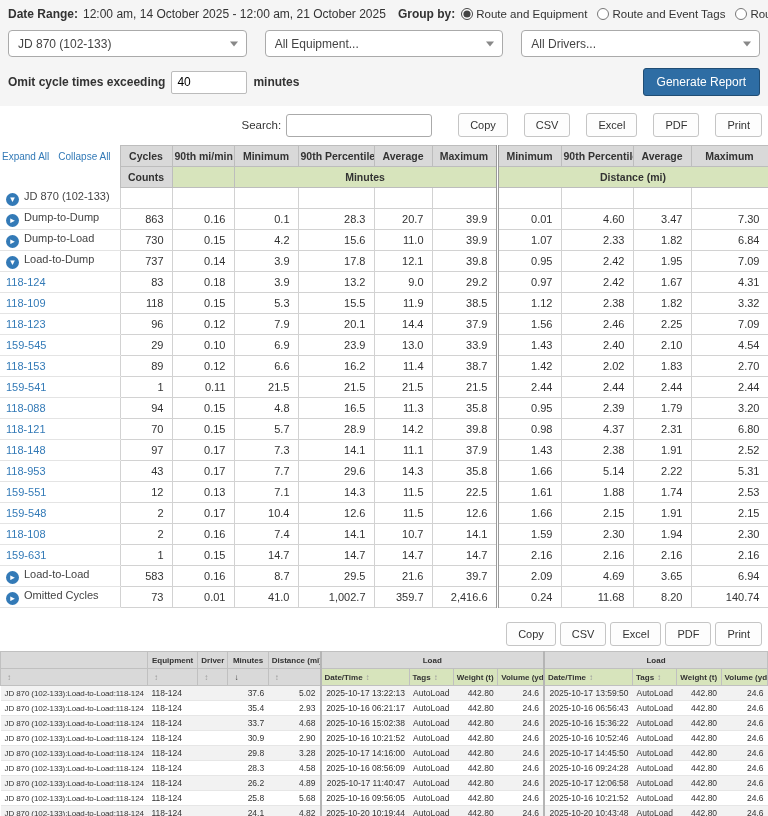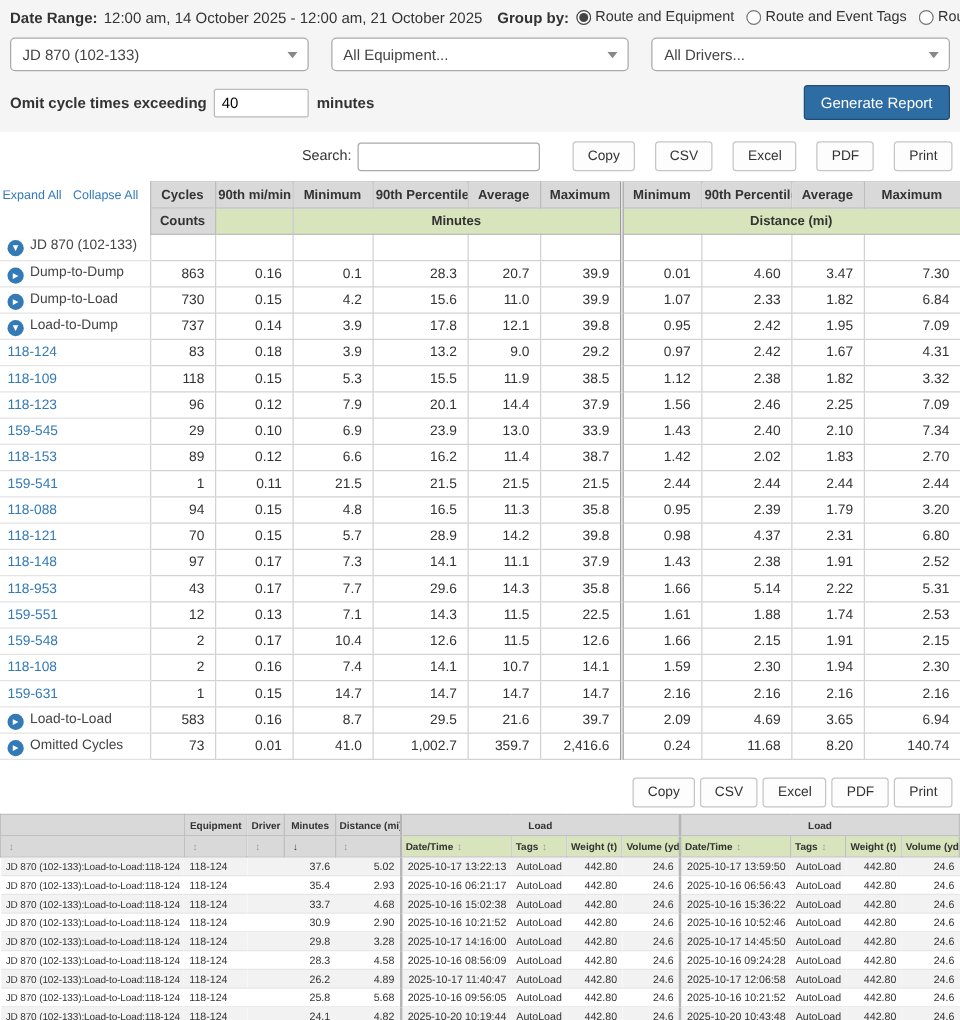--- a/index.html
+++ b/index.html
@@ -271,21 +271,21 @@
           <td class="tree-cell lvl2"><span class="tree-label link">159-545</span></td>
           <td class="num">29</td>
           <td class="num">0.10</td>
           <td class="num">6.9</td>
           <td class="num">23.9</td>
           <td class="num">13.0</td>
           <td class="num">33.9</td>
           <td class="num sep">1.43</td>
           <td class="num">2.40</td>
           <td class="num">2.10</td>
-          <td class="num">7.34</td>
+          <td class="num">4.54</td>
         </tr>
         <tr>
           <td class="tree-cell lvl2"><span class="tree-label link">118-153</span></td>
           <td class="num">89</td>
           <td class="num">0.12</td>
           <td class="num">6.6</td>
           <td class="num">16.2</td>
           <td class="num">11.4</td>
           <td class="num">38.7</td>
           <td class="num sep">1.42</td>

